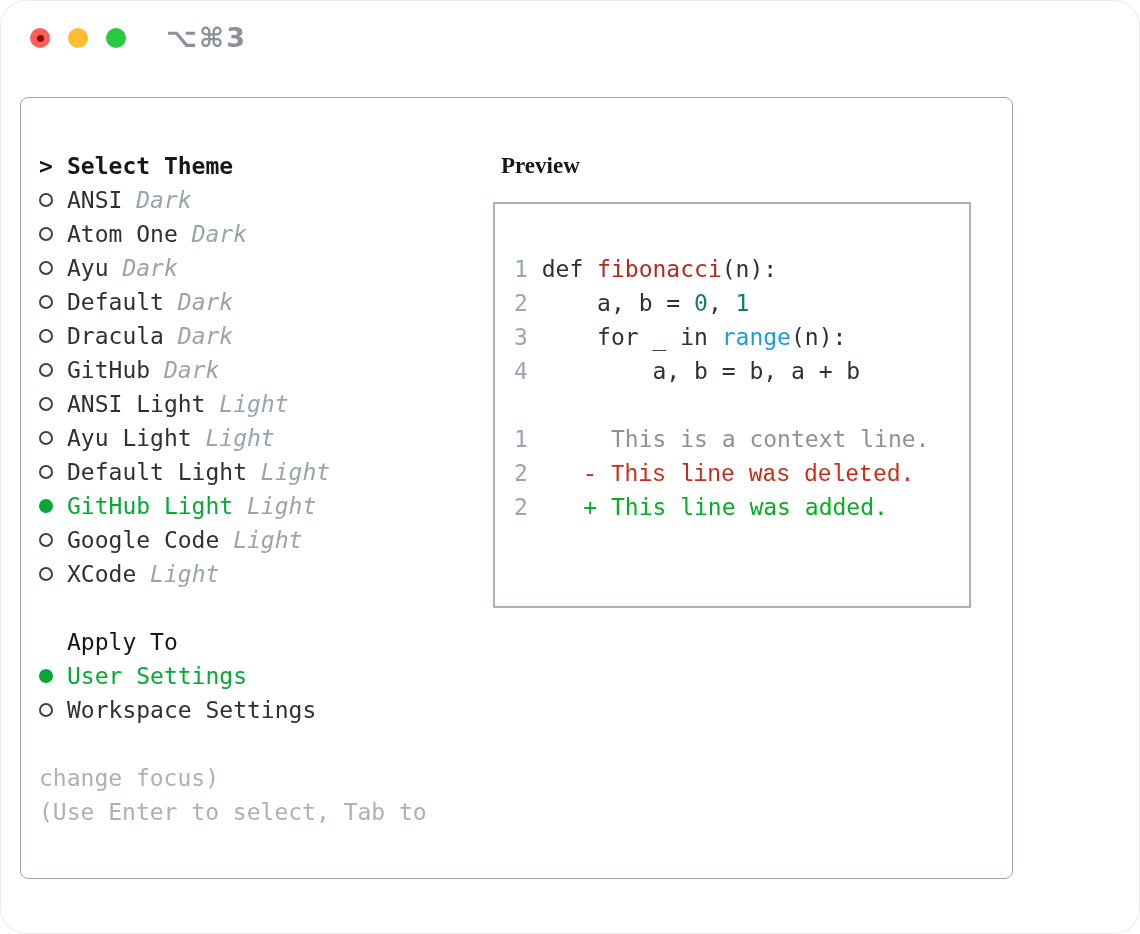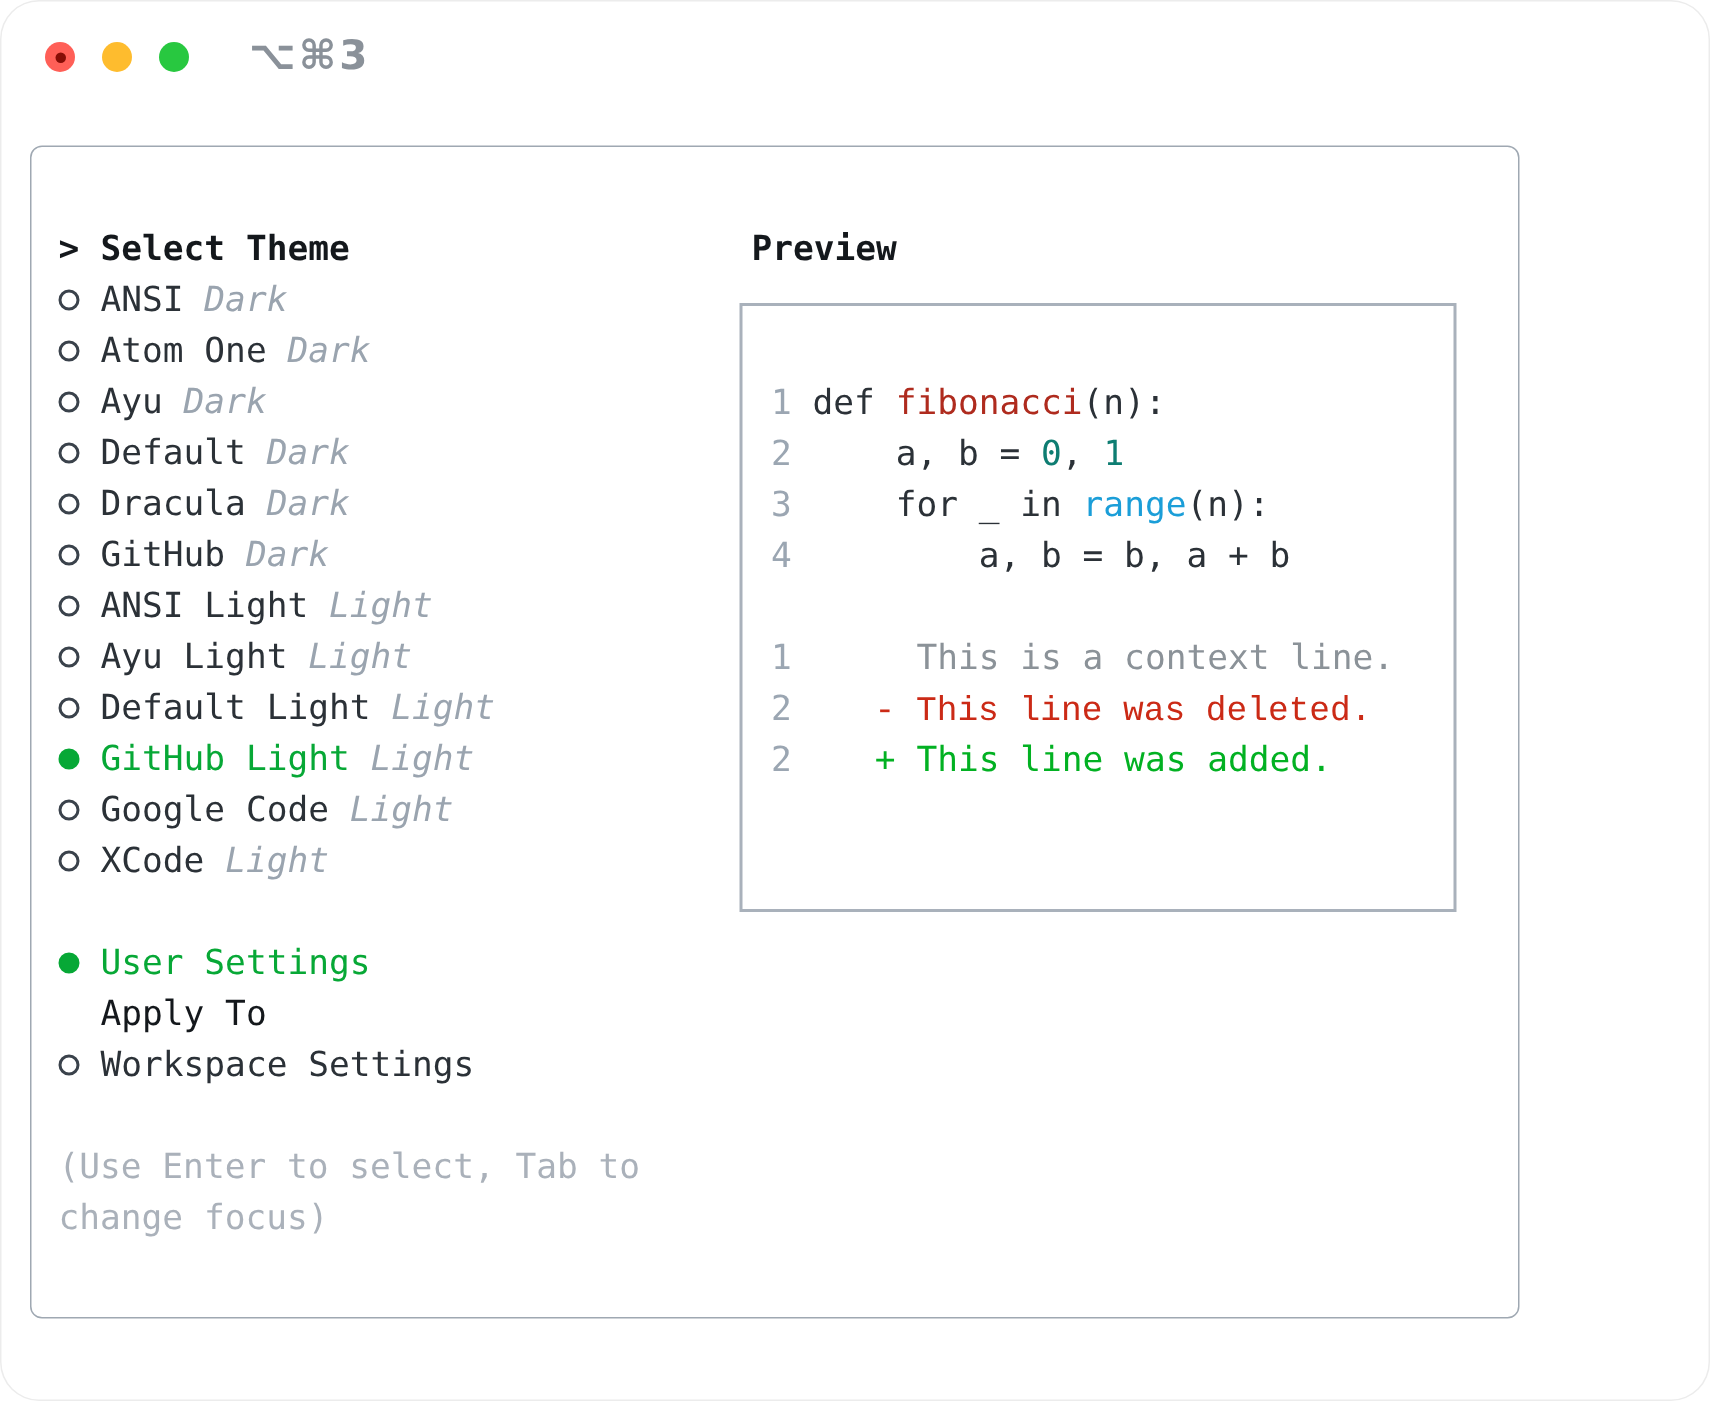--- a/index.html
+++ b/index.html
@@ -53,21 +53,21 @@
   .item.selected .radio{background:var(--sel);border-color:var(--sel);}
   .item.selected .item-name{color:var(--sel);}
   .list-header{font-weight:bold;color:var(--head);}
   .section-header{color:var(--head);}
   .item-name{color:var(--ink);}
   .item-tag{color:var(--tag);margin-left:1ch;font-style:italic;}
   .hint{color:var(--hint);font-size:23px;height:34px;line-height:34px;white-space:pre;}
   
   .preview-title{
     position:absolute;left:480px;top:51px;height:34px;line-height:34px;
-    font-size:23px;font-weight:bold;color:var(--head);white-space:pre;
+    font-size:23px;font-weight:bold;color:var(--head);white-space:pre;font-family:Liberation Serif, serif;
   }
   .preview-box{
     position:absolute;left:472px;top:104px;width:478px;height:406px;
     border:2px solid var(--previewborder);background:#fff;
     padding:48px 0 0 19px;font-size:23px;
   }
   .pline{height:34px;line-height:34px;white-space:pre;}
   .ln{color:var(--gutter);}
   .tok-code{color:var(--ink);}
   .tok-func{color:var(--func);}
@@ -130,34 +130,34 @@
       </div>
       <div class="line item">
         <span class="radio-cell"><span class="radio"></span></span><span class="item-name">Google Code</span><span class="item-tag">Light</span>
       </div>
       <div class="line item">
         <span class="radio-cell"><span class="radio"></span></span><span class="item-name">XCode</span><span class="item-tag">Light</span>
       </div>
 
       <div class="blank-line"></div>
 
+      <div class="line section-header">
+        <span class="indent-cell"></span><span>Apply To</span>
+      </div>
       <div class="line item selected">
         <span class="radio-cell"><span class="radio"></span></span><span class="item-name">User Settings</span>
-      </div>
-      <div class="line section-header">
-        <span class="indent-cell"></span><span>Apply To</span>
       </div>
       <div class="line item">
         <span class="radio-cell"><span class="radio"></span></span><span class="item-name">Workspace Settings</span>
       </div>
 
       <div class="blank-line"></div>
 
+      <div class="hint">change focus)</div>
       <div class="hint">(Use Enter to select, Tab to</div>
-      <div class="hint">change focus)</div>
     </div>
 
     <div class="preview-title">Preview</div>
 
     <div class="preview-box">
       <div class="pline"><span class="ln">1</span><span class="tok-code"> def </span><span class="tok-func">fibonacci</span><span class="tok-code">(n):</span></div>
       <div class="pline"><span class="ln">2</span><span class="tok-code">     a, b = </span><span class="tok-num">0</span><span class="tok-code">, </span><span class="tok-num">1</span></div>
       <div class="pline"><span class="ln">3</span><span class="tok-code">     for _ in </span><span class="tok-builtin">range</span><span class="tok-code">(n):</span></div>
       <div class="pline"><span class="ln">4</span><span class="tok-code">         a, b = b, a + b</span></div>
       <div class="pline"></div>

